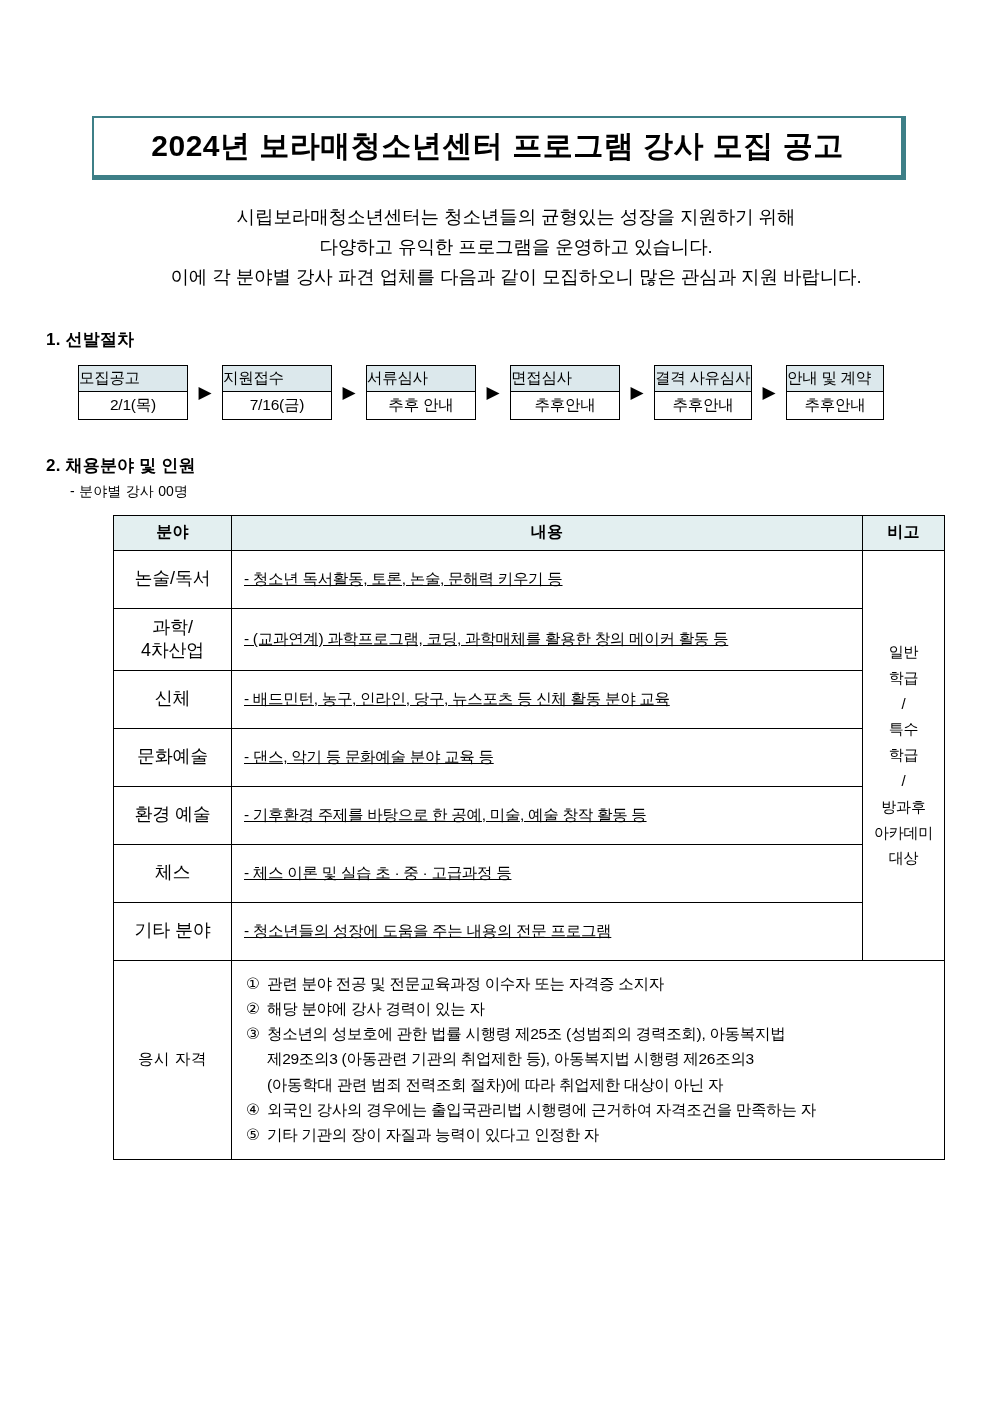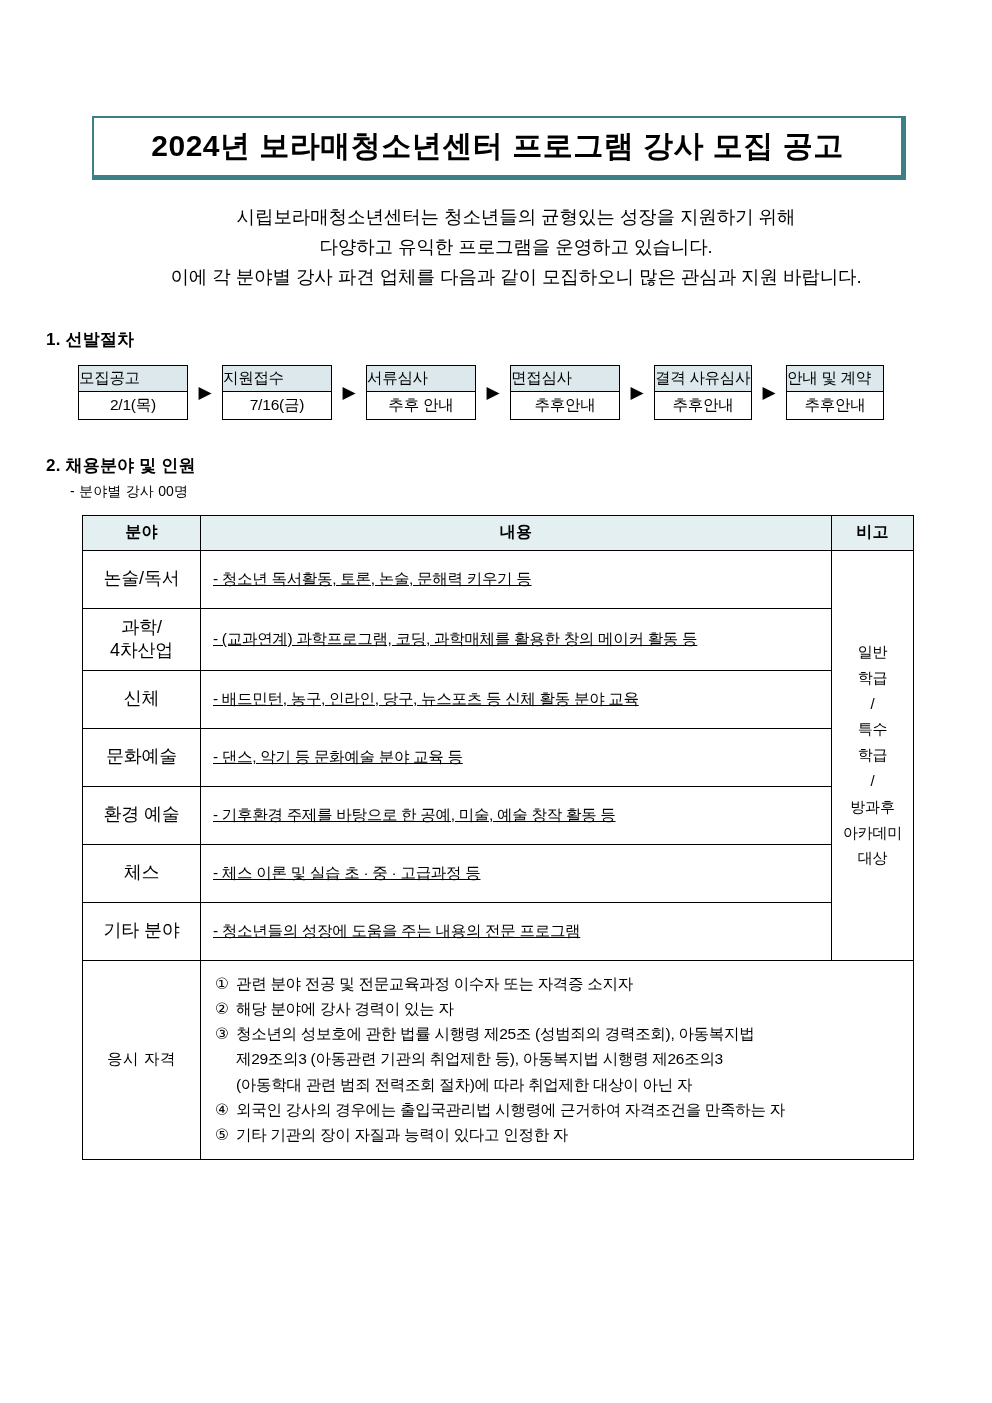--- a/index.html
+++ b/index.html
@@ -109,20 +109,21 @@
     line-height: 1;
     color: #000000;
   }
 
   
   .tbl-wrap { margin: 14px 0 0 82px; }
   table.main {
     border-collapse: collapse;
     width: 832px;
     table-layout: fixed;
+    margin-left: 31px;
   }
   table.main td, table.main th {
     border: 1.3px solid #000000;
     vertical-align: middle;
     font-weight: normal;
   }
   table.main thead th {
     background: #e3eff0;
     text-align: center;
     font-size: 16px;

